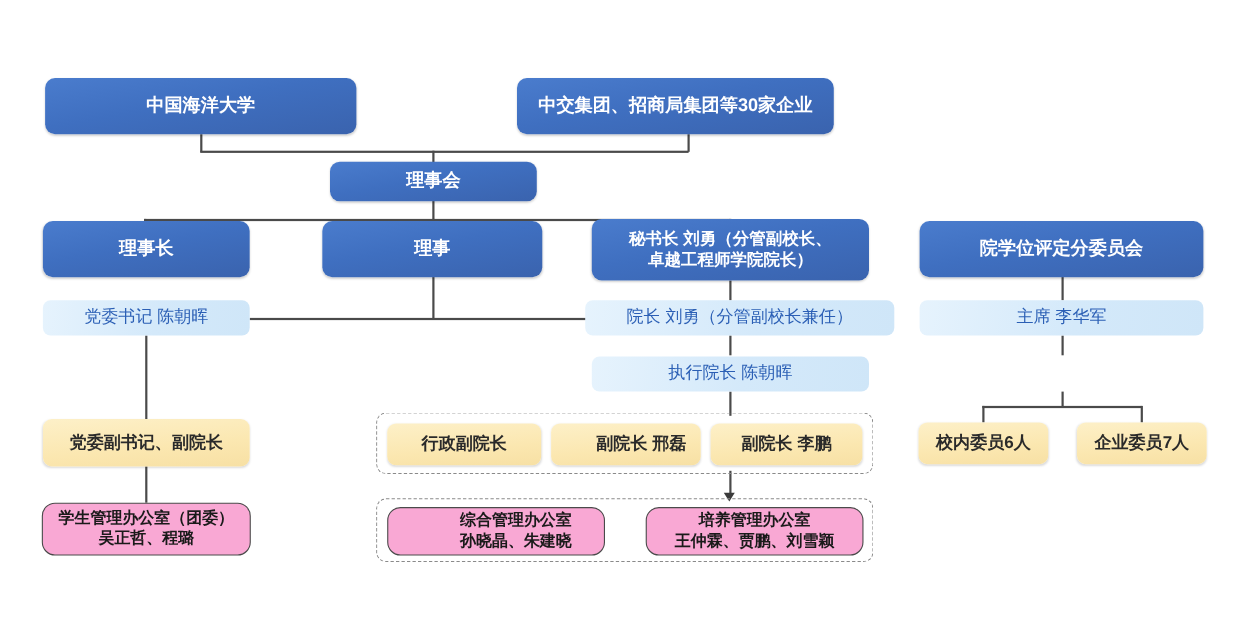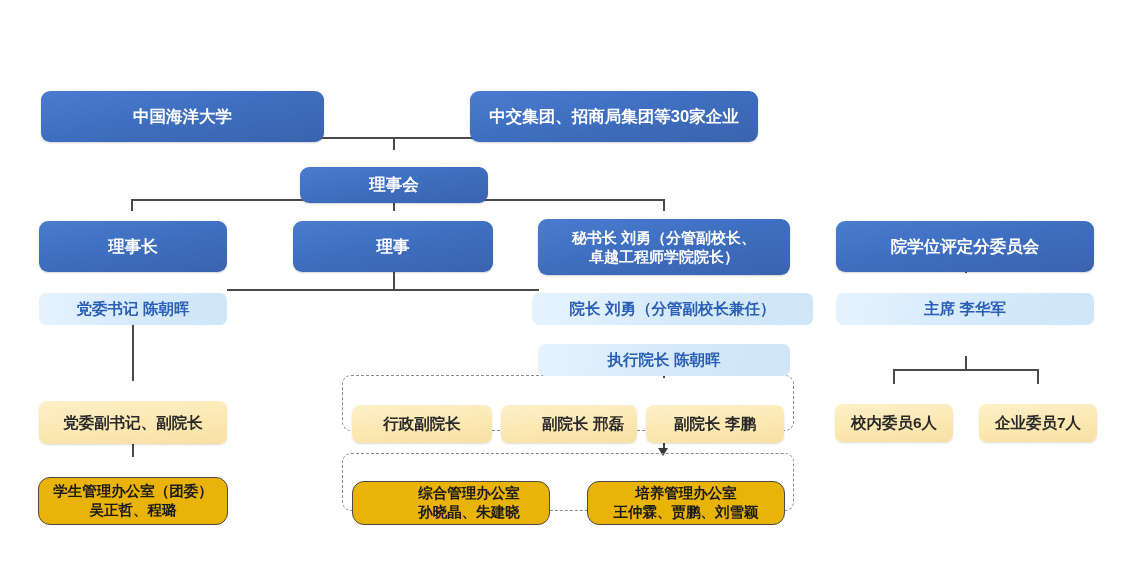--- a/index.html
+++ b/index.html
@@ -36,55 +36,54 @@
   
   .node {
     position: absolute;
     box-sizing: border-box;
     display: flex;
     align-items: center;
     justify-content: center;
     text-align: center;
     line-height: 1.28;
     white-space: pre-line;
-    margin-top: 20px;
   }
 
   
   .n-blue {
     background: linear-gradient(170deg, #4a7ccd 0%, #3f6fc0 45%, #3a63ae 100%);
     border-radius: 9px;
     color: #ffffff;
     font-size: 16.5px;
     font-weight: 600;
     box-shadow: 0 1px 2px rgba(0,0,0,0.18);
   }
 
   
   .n-lblue {
     background: linear-gradient(100deg, #e6f3fd 0%, #d4e9fa 55%, #cfe6f8 100%);
     border-radius: 7px;
     color: #2b5fb5;
     font-size: 15.5px;
-    font-weight: 700;
+    font-weight: 400;
   }
 
   
   .n-yellow {
     background: linear-gradient(175deg, #fdf0c8 0%, #fbe7b0 60%, #f7e0a4 100%);
     border-radius: 8px;
     color: #2a2a2a;
     font-size: 15.5px;
     font-weight: 600;
     box-shadow: 0 1px 2px rgba(0,0,0,0.14);
   }
 
   
   .n-white {
-    background: #eab308;
+    background: #f9a8d4;
     border: 1.4px solid #4a4a4a;
     border-radius: 12px;
     color: #1a1a1a;
     font-size: 14.5px;
     font-weight: 600;
   }
 
   
   .group-dash {
     position: absolute;

